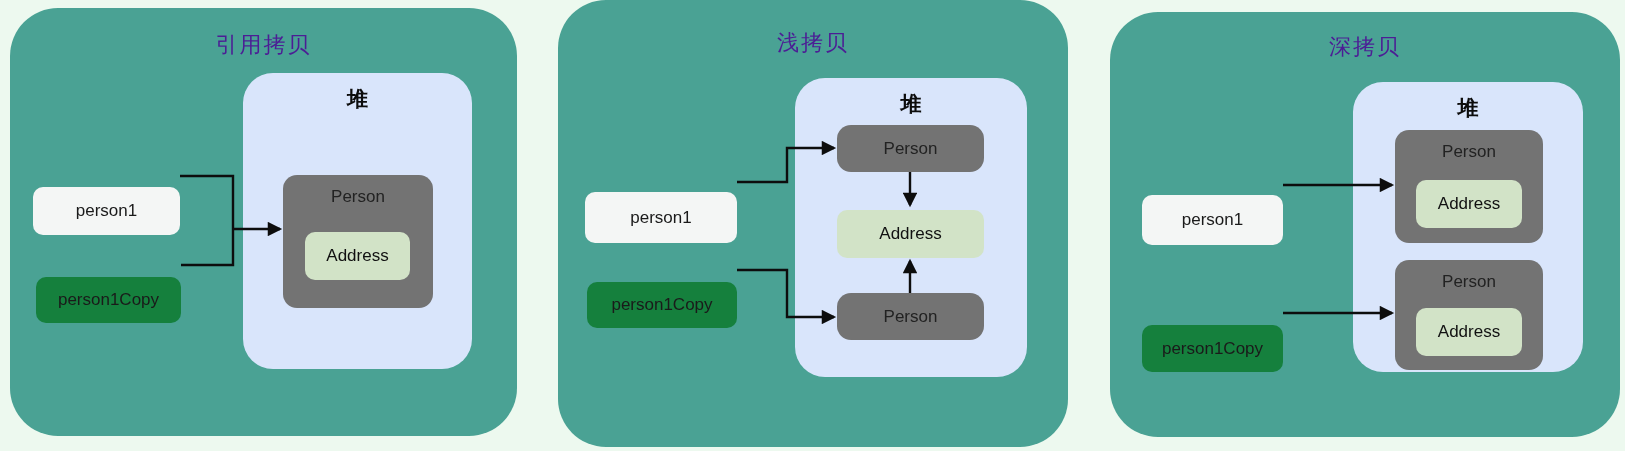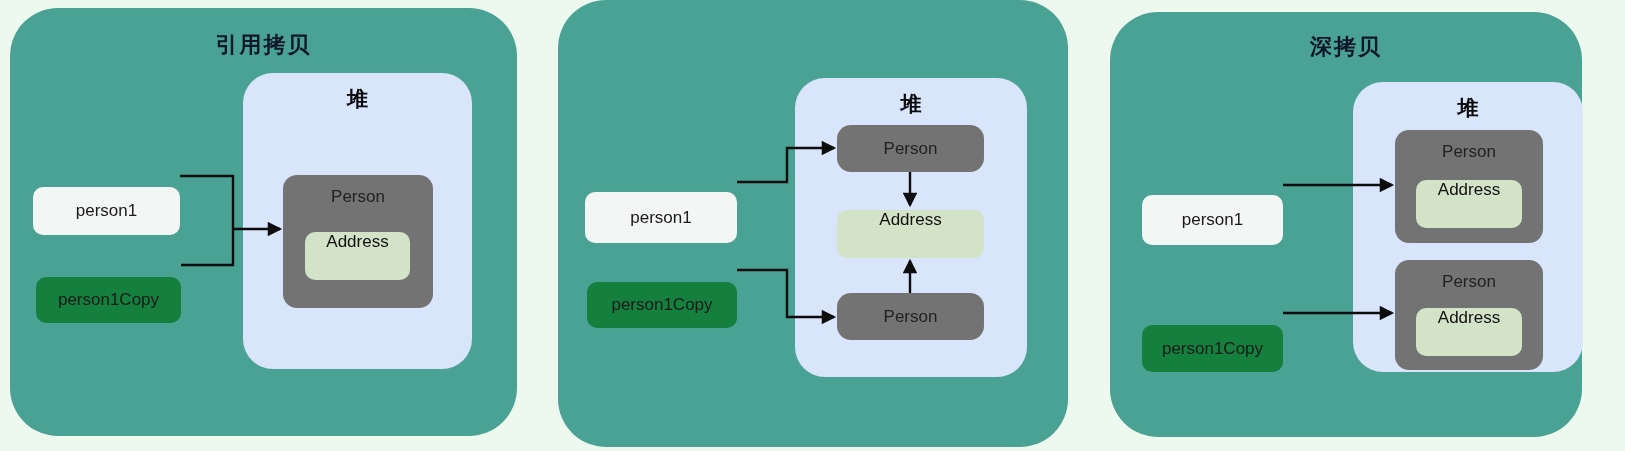--- a/index.html
+++ b/index.html
@@ -6,25 +6,25 @@
   body { background:#edf9ef; }
   .stage {
     position:relative; width:1625px; height:451px;
     background:#edf9ef; overflow:hidden;
     font-family:"Liberation Sans","DejaVu Sans",sans-serif;
     color:#1a1a1a;
   }
   .panel { position:absolute; background:#4aa294; border-radius:48px; }
   #panel1 { left:10px;   top:8px;  width:507px; height:428px; }
   #panel2 { left:558px;  top:0px;  width:510px; height:447px; }
-  #panel3 { left:1110px; top:12px; width:472px; height:425px; }
+  #panel3 { left:1110px; top:12px; width:510px; height:425px; }
 
   .panel-title {
     position:absolute; left:0; right:0; text-align:center;
-    font-size:22px; font-weight:700; color:#0f172a; letter-spacing:2px;
+    font-size:22px; font-weight:400; color:#4c1d95; letter-spacing:2px;
   }
   #panel1 .panel-title { top:22px; }
   #panel2 .panel-title { top:28px; }
   #panel3 .panel-title { top:20px; }
 
   .box {
     position:absolute; display:flex; align-items:center; justify-content:center;
     font-size:17px; color:#1a1a1a;margin-top:35px;
   }
   .var  { border-radius:10px; }
@@ -41,21 +41,21 @@
   .obj.center {
     display:flex; align-items:center; justify-content:center;
     font-size:17px; color:#222222;
   }
   .obj-label-top {
     position:absolute; top:12px; left:0; right:0; text-align:center;
     font-size:17px; color:#222222;
   }
   .addr {
     position:absolute; background:#d2e3c7; border-radius:10px;
-    display:flex; justify-content:center;
+    display:flex; align-items:center; justify-content:center;
     font-size:17px; color:#111111;
   }
 
   svg.overlay { position:absolute; left:0; top:0; pointer-events:none; }
   svg.overlay path.link { stroke:#0d0d0d; stroke-width:2.4; fill:none; }
 </style>
 </head>
 <body>
 
 <div class="stage">
@@ -85,20 +85,21 @@
         <marker id="ah1" viewBox="0 0 10 10" refX="8.5" refY="5" markerWidth="6.5" markerHeight="6" orient="auto">
           <path d="M0,0 L10,5 L0,10 Z" fill="#0d0d0d"></path>
         </marker>
       </defs>
       <path class="link" d="M170,168 H223 V257 H171"></path>
       <path class="link" d="M223,221 H270" marker-end="url(#ah1)"></path>
     </svg>
   </div>
 
   <div class="panel" id="panel2">
+    <div class="panel-title">浅拷贝</div>
 
     <div class="box var white" style="left:27px;top:157px;width:152px;height:51px;">
       <span>person1</span>
     </div>
     <div class="box var blue" style="left:29px;top:247px;width:150px;height:46px;">
       <span>person1Copy</span>
     </div>
 
     <div class="heap" style="left:237px;top:78px;width:232px;height:299px;">
       <div class="heap-label">堆</div>

